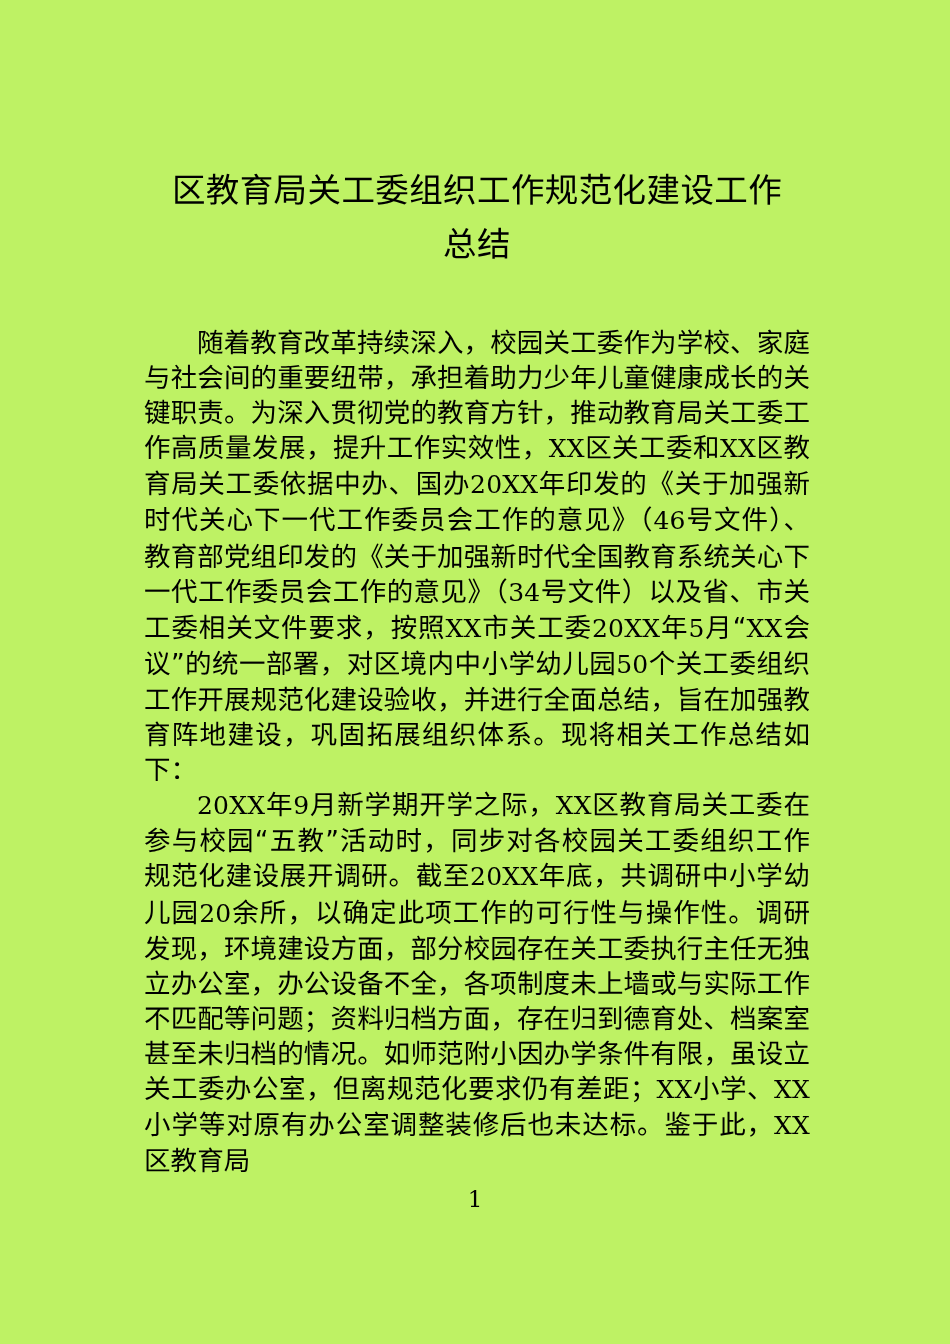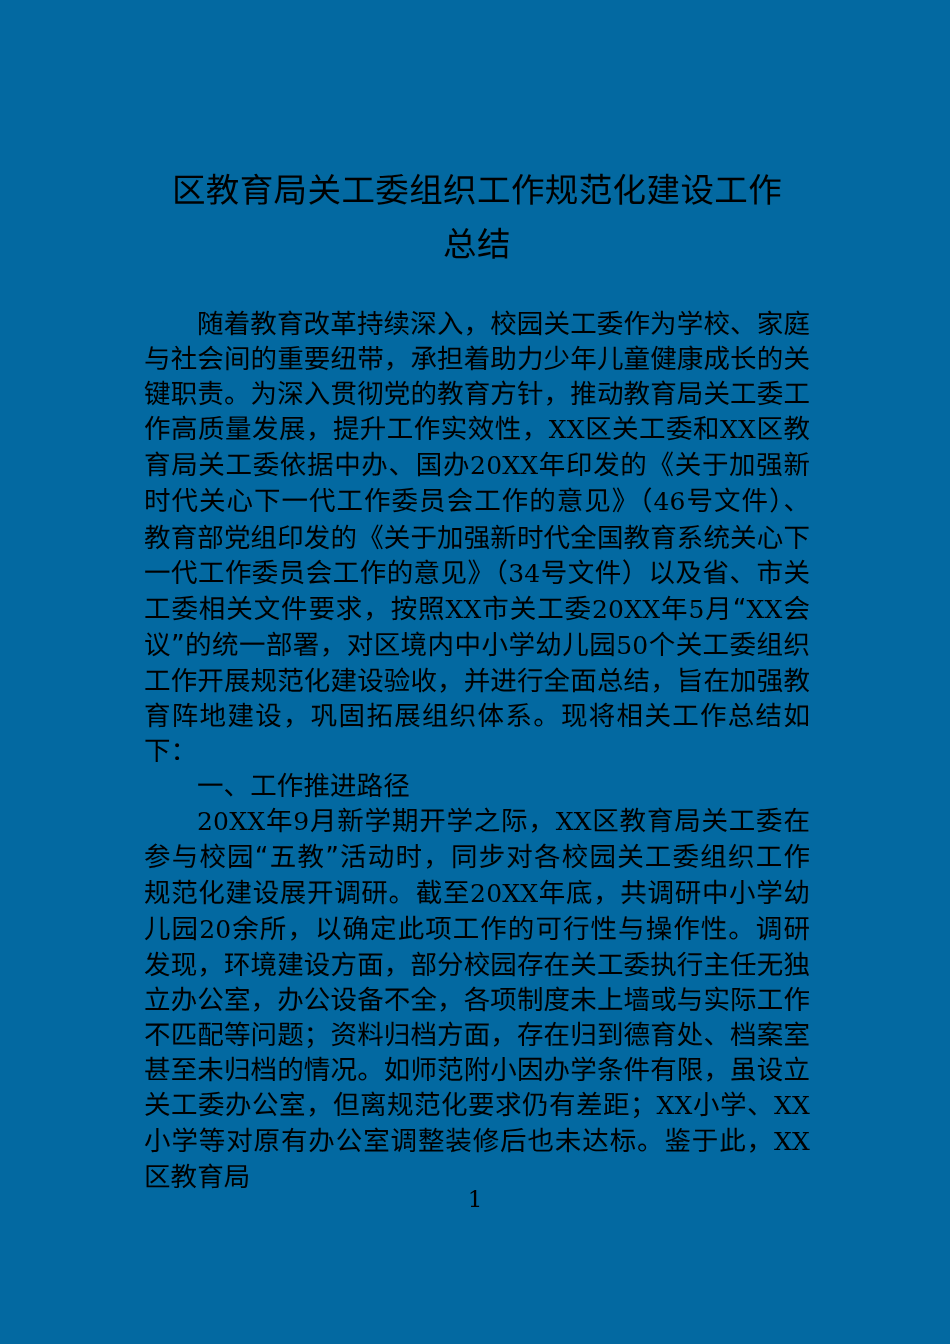--- a/index.html
+++ b/index.html
@@ -12,21 +12,21 @@
   body {
     font-family: "DejaVu Sans", sans-serif;
     color: #000000;
   }
 
   #page {
     position: relative;
     width: 950px;
     height: 1344px;
     margin: 0 auto;
-    background: #0369a1;
+    background: #bef264;
     overflow: hidden;
     box-sizing: border-box;
   }
 
   
   #content {
     position: absolute;
     left: 144px;
     top: 0;
     width: 666px;
@@ -41,21 +41,21 @@
     font-size: 33.5px;
     line-height: 54px;
     text-align: center;
     letter-spacing: 0.4px;
     color: #000000;
     white-space: pre-wrap;
   }
 
   
   .body-block {
-    margin-top: 34px;
+    margin-top: 53px;
   }
 
   p.para {
     margin: 0;
     font-family: "DejaVu Sans", "Liberation Sans", sans-serif;
     font-weight: 400;
     font-size: 26.5px;
     line-height: 35.1px;
     text-align: justify;
     text-align-last: left;
@@ -91,21 +91,20 @@
 <body>
 
 <div id="page">
 
   <div id="content">
 
     <h1 class="doc-title"><span>区教育局关工委组织工作规范化建设工作</span><br><span>总结</span></h1>
 
     <div class="body-block">
       <p class="para">随着教育改革持续深入，校园关工委作为学校、家庭与社会间的重要纽带，承担着助力少年儿童健康成长的关键职责。为深入贯彻党的教育方针，推动教育局关工委工作高质量发展，提升工作实效性，<span class="lat">XX</span>区关工委和<span class="lat">XX</span>区教育局关工委依据中办、国办<span class="lat">20XX</span>年印发的《关于加强新时代关心下一代工作委员会工作的意见》（<span class="lat">46</span>号文件）、教育部党组印发的《关于加强新时代全国教育系统关心下一代工作委员会工作的意见》（<span class="lat">34</span>号文件）以及省、市关工委相关文件要求，按照<span class="lat">XX</span>市关工委<span class="lat">20XX</span>年<span class="lat">5</span>月“<span class="lat">XX</span>会议”的统一部署，对区境内中小学幼儿园<span class="lat">50</span>个关工委组织工作开展规范化建设验收，并进行全面总结，旨在加强教育阵地建设，巩固拓展组织体系。现将相关工作总结如下：</p>
-      <p class="para">一、工作推进路径</p>
       <p class="para"><span class="lat">20XX</span>年<span class="lat">9</span>月新学期开学之际，<span class="lat">XX</span>区教育局关工委在参与校园“五教”活动时，同步对各校园关工委组织工作规范化建设展开调研。截至<span class="lat">20XX</span>年底，共调研中小学幼儿园<span class="lat">20</span>余所，以确定此项工作的可行性与操作性。调研发现，环境建设方面，部分校园存在关工委执行主任无独立办公室，办公设备不全，各项制度未上墙或与实际工作不匹配等问题；资料归档方面，存在归到德育处、档案室甚至未归档的情况。如师范附小因办学条件有限，虽设立关工委办公室，但离规范化要求仍有差距；<span class="lat">XX</span>小学、<span class="lat">XX</span>小学等对原有办公室调整装修后也未达标。鉴于此，<span class="lat">XX</span>区教育局</p>
     </div>
 
   </div>
 
   <div class="page-number">1</div>
 
 </div>
 
 </body></html>

